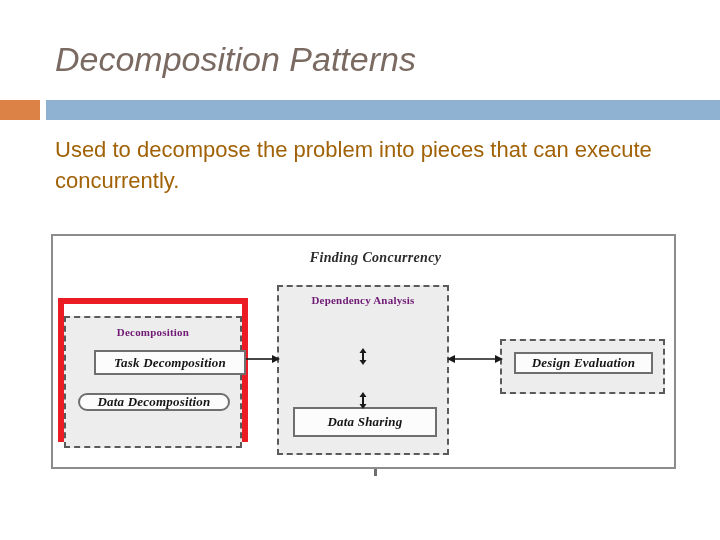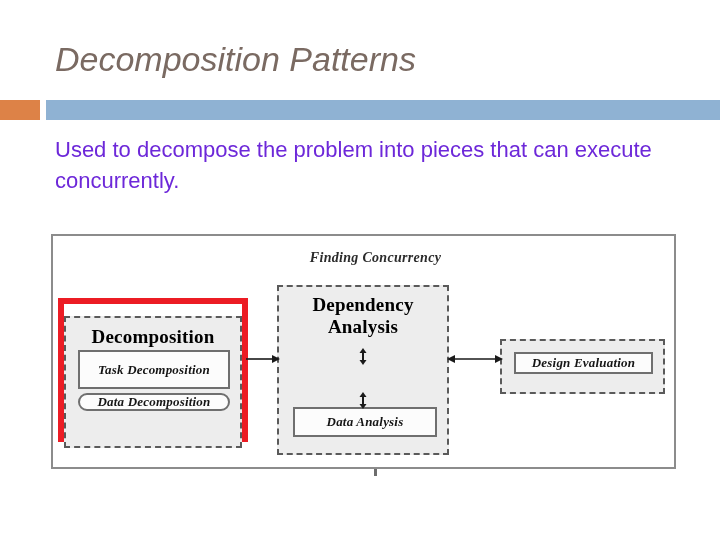--- a/index.html
+++ b/index.html
@@ -56,21 +56,21 @@
   }
 
   
   #slide-body {
     position: absolute;
     left: 55px;
     top: 134px;
     width: 640px;
     font-size: 22px;
     line-height: 31px;
-    color: #6d28d9;
+    color: #a16207;
     font-family: "Liberation Sans", sans-serif;
   }
 
   
   #figure {
     position: absolute;
     left: 51px;
     top: 234px;
     width: 625px;
     height: 235px;
@@ -107,22 +107,22 @@
   .dashed-group {
     position: absolute;
     background: #ededed;
     border: 2px dashed #5a5a5a;
     box-sizing: border-box;
   }
   .group-heading {
     text-align: center;
     font-family: "Liberation Serif", serif;
     font-weight: bold;
-    font-size: 19px;
-    color: #000000;
+    font-size: 11px;
+    color: #701a75;
     letter-spacing: 0.2px;
   }
   .node-box {
     background: #fcfcfc;
     border: 2px solid #6f6f6f;
     box-sizing: border-box;
     display: flex;
     align-items: center;
     justify-content: center;
     font-family: "Liberation Serif", serif;
@@ -154,24 +154,24 @@
     margin-top: 12px;
   }
   #decomposition-heading {
     position: absolute;
     left: 0;
     top: 8px;
     width: 100%;
   }
   #task-decomposition {
     position: absolute;
-    left: 12px;
+    left: 28px;
     top: 32px;
     width: 152px;
-    height: 39px;
+    height: 25px;
   }
   #data-decomposition {
     position: absolute;
     left: 12px;
     top: 75px;
     width: 152px;
     height: 18px;
     border-radius: 14px;
   }
 
@@ -274,21 +274,21 @@
   <div id="decomposition-highlight"></div>
 
   <div id="decomposition-group" class="dashed-group">
     <div id="decomposition-heading" class="group-heading">Decomposition</div>
     <div id="task-decomposition" class="node-box">Task Decomposition</div>
     <div id="data-decomposition" class="node-box">Data Decomposition</div>
   </div>
 
   <div id="dependency-group" class="dashed-group">
     <div id="dependency-heading" class="group-heading">Dependency Analysis</div>
-    <div id="data-sharing" class="node-box">Data Analysis</div>
+    <div id="data-sharing" class="node-box">Data Sharing</div>
 
     <svg id="arrow-group-order" class="vconn" width="12" height="17">
       <line x1="6" y1="3" x2="6" y2="14" stroke="#1a1a1a" stroke-width="2"></line>
       <polygon points="6,0 2.5,5 9.5,5" fill="#1a1a1a"></polygon>
       <polygon points="6,17 2.5,12 9.5,12" fill="#1a1a1a"></polygon>
     </svg>
     <svg id="arrow-order-data" class="vconn" width="12" height="17">
       <line x1="6" y1="3" x2="6" y2="14" stroke="#1a1a1a" stroke-width="2"></line>
       <polygon points="6,0 2.5,5 9.5,5" fill="#1a1a1a"></polygon>
       <polygon points="6,17 2.5,12 9.5,12" fill="#1a1a1a"></polygon>

